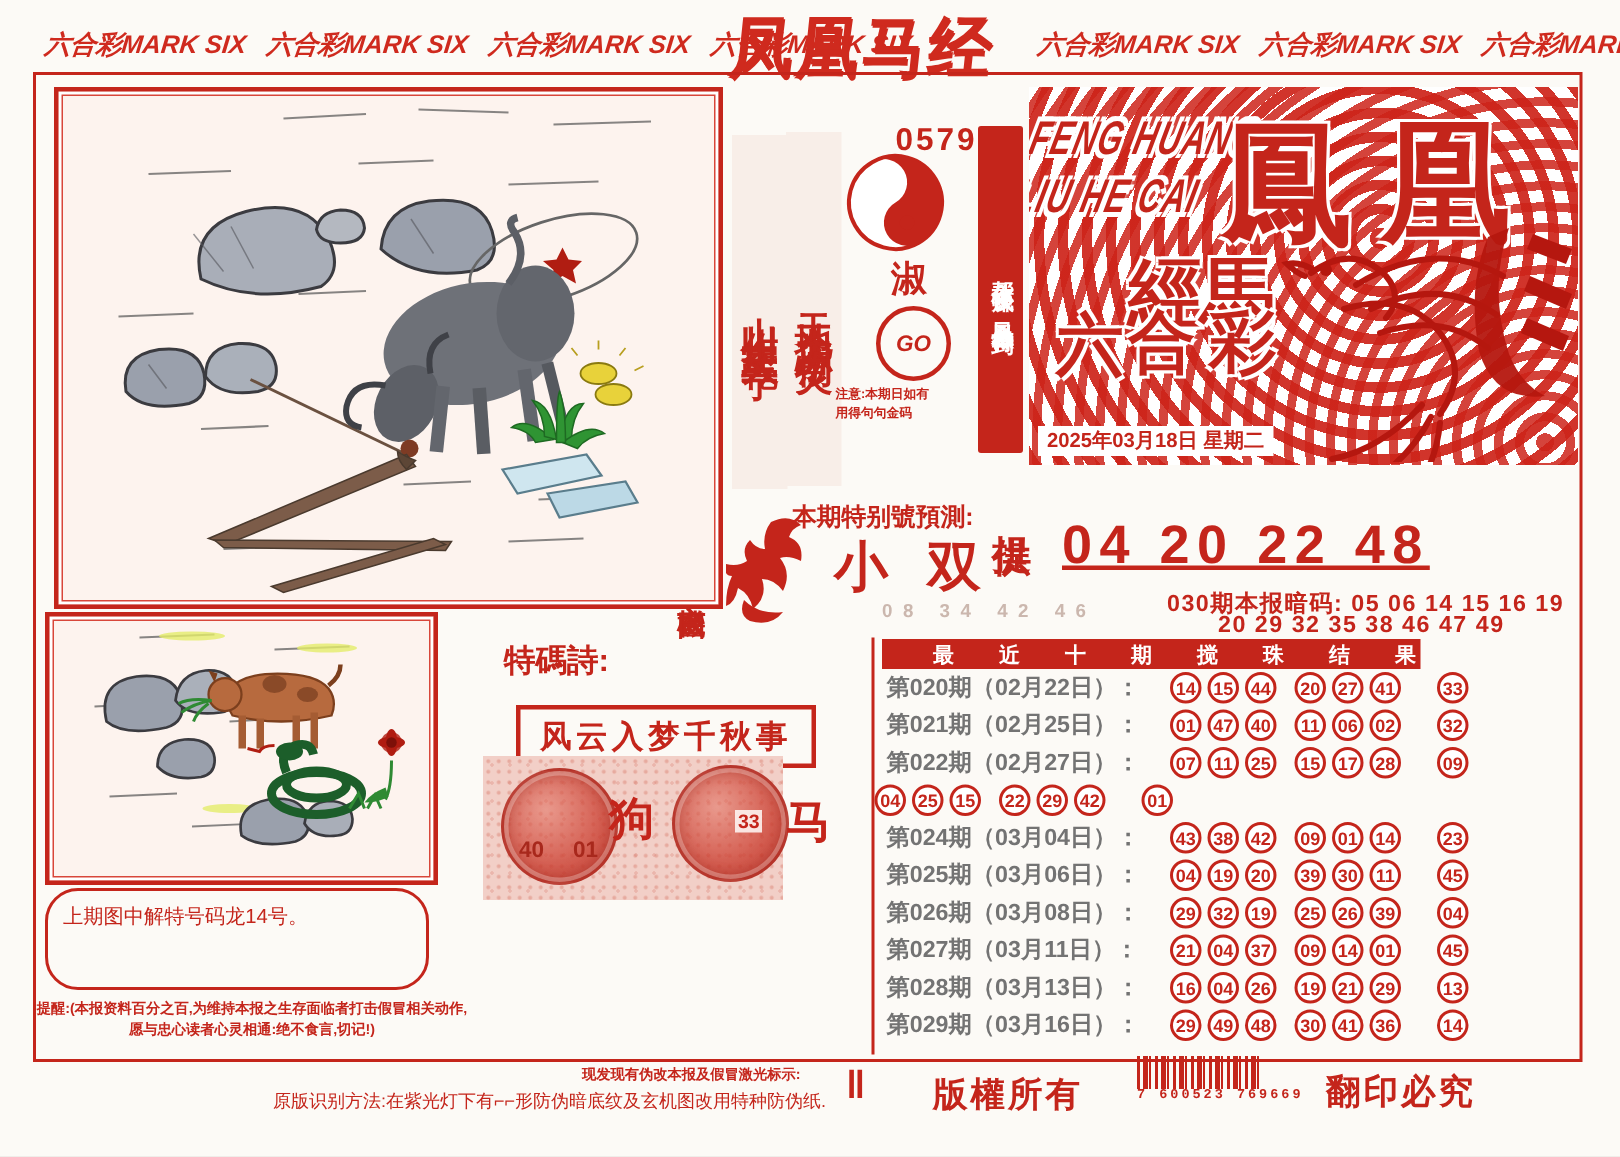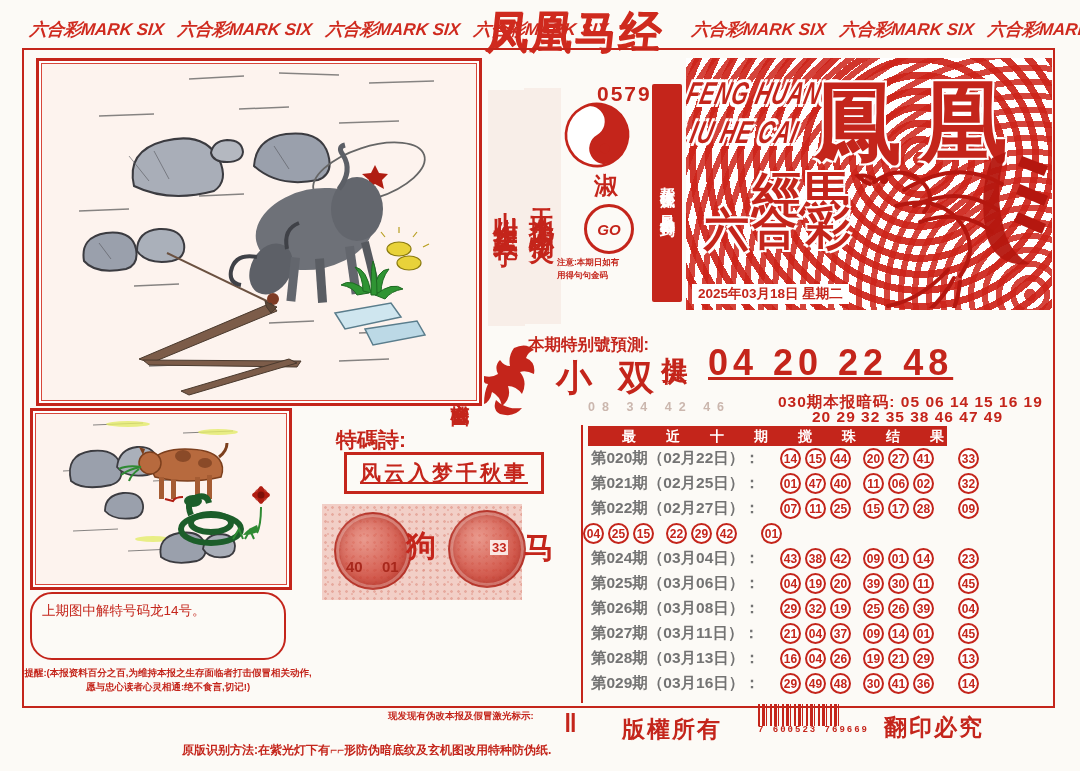--- a/index.html
+++ b/index.html
@@ -72,21 +72,21 @@
       letter-spacing:30px;padding-left:34px;box-sizing:border-box;white-space:nowrap;overflow:hidden;line-height:20px;}
   .rrow{position:relative;height:25px;display:flex;align-items:center;}
   .rlab{font-size:15.5px;font-weight:900;color:#737373;width:189px;padding-left:8px;white-space:nowrap;}
   .ball{width:21px;height:21px;border:2px solid #c4251b;border-radius:50%;box-sizing:border-box;
         display:inline-flex;align-items:center;justify-content:center;font-size:12px;font-weight:900;
         color:#c4251b;margin-right:4px;background:#fff;}
   .ball.g{margin-left:8px;}
   .ball.sp{margin-left:20px;}
   
   #footer-notice-small{font-size:9.5px;font-weight:700;}
-  #footer-notice-main{font-size:12px;font-weight:700;margin-top:16px;}
+  #footer-notice-main{font-size:12px;font-weight:400;}
   #footer-bars{font-size:26px;font-weight:900;}
   .bigfoot{font-size:23px;font-weight:900;letter-spacing:2px;}
   #barcode .bars{width:84px;height:22px;background:
       repeating-linear-gradient(90deg,#c4251b 0 2px,transparent 2px 4px,#c4251b 4px 7px,transparent 7px 8px,
       #c4251b 8px 9px,transparent 9px 12px);}
   #barcode .digits{font-family:"Liberation Mono",monospace;font-size:9px;font-weight:700;letter-spacing:2px;margin-top:-1px;}
 </style>
 </head>
 <body>
 
@@ -322,21 +322,21 @@
   </svg>
   <div class="abs" id="pred-heading" style="left:528px;top:334px;">本期特别號預測:</div>
   <div class="abs" id="pred-value" style="left:556px;top:354px;">小双</div>
   <div class="abs" id="provide-label" style="left:658px;top:336px;">提供</div>
   <div class="abs" id="pred-numbers" style="left:708px;top:342px;text-decoration:underline;">04 20 22 48</div>
   <div class="abs" id="faint-numbers" style="left:588px;top:400px;">08 34 42 46</div>
   <div class="abs secret" style="left:778px;top:392px;">030期本报暗码: 05 06 14 15 16 19</div>
   <div class="abs secret" style="left:812px;top:408px;">20 29 32 35 38 46 47 49</div>
 
   <div class="abs" id="poem-heading" style="left:336px;top:426px;">特碼詩:</div>
-  <div class="abs" id="poem-box" style="left:344px;top:452px;text-decoration:underline;">
+  <div class="abs" id="poem-box" style="left:344px;top:470px;">
     <span>风云入梦千秋事</span>
   </div>
   <div class="abs" id="stamp-panel" style="left:322px;top:504px;">
     <div class="stampc" style="left:12px;top:8px;"></div>
     <div class="abs zodiac" style="left:84px;top:22px;">狗</div>
     <div class="abs stampnum" style="left:24px;top:54px;">40</div>
     <div class="abs stampnum" style="left:60px;top:54px;">01</div>
     <div class="stampc" style="left:126px;top:6px;"></div>
     <div class="abs" id="stamp-num-special" style="left:168px;top:36px;">33</div>
   </div>

